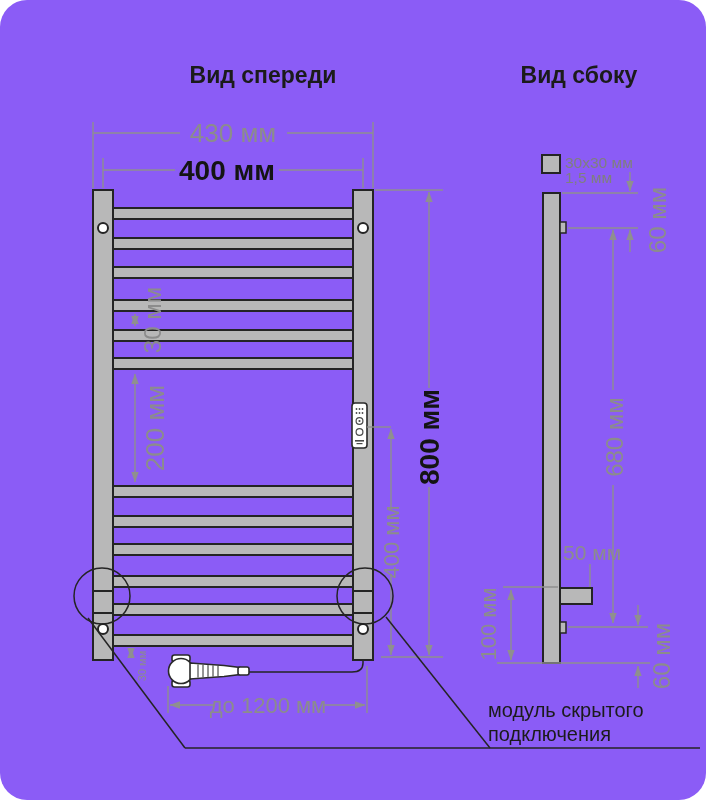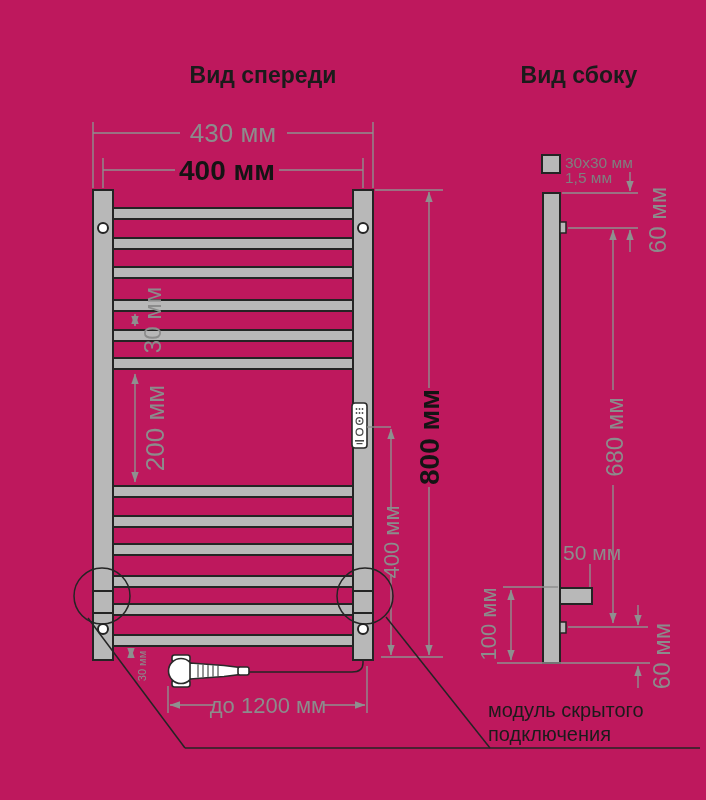--- a/index.html
+++ b/index.html
@@ -1,17 +1,17 @@
 <!DOCTYPE html>
 <html><head>
 <meta charset="utf-8">
 <style>
   html,body{margin:0;padding:0;background:#ffffff;}
-  #stage{position:relative;width:706px;height:800px;background:#be185d;overflow:hidden;
-         font-family:"Liberation Sans", sans-serif;}
+  #stage{position:relative;width:706px;height:800px;background:#8b5cf6;overflow:hidden;
+         font-family:"Liberation Sans", sans-serif;border-radius:27px;}
   svg{display:block;}
   text{font-family:"Liberation Sans", sans-serif;}
   .t-title{font-size:23px;font-weight:700;fill:#1b1b1b;}
   .t-big-dark{font-size:28px;font-weight:700;fill:#141414;}
   .t-big-gray{font-size:26px;fill:#8c8c8c;}
   .t-mid-gray{font-size:24px;fill:#8c8c8c;}
   .t-sm-gray{font-size:22px;fill:#8c8c8c;}
   .t-sm2-gray{font-size:21px;fill:#8c8c8c;}
   .t-label-gray{font-size:15.5px;fill:#7f7f7f;}
   .t-tiny-gray{font-size:11px;fill:#8c8c8c;}

